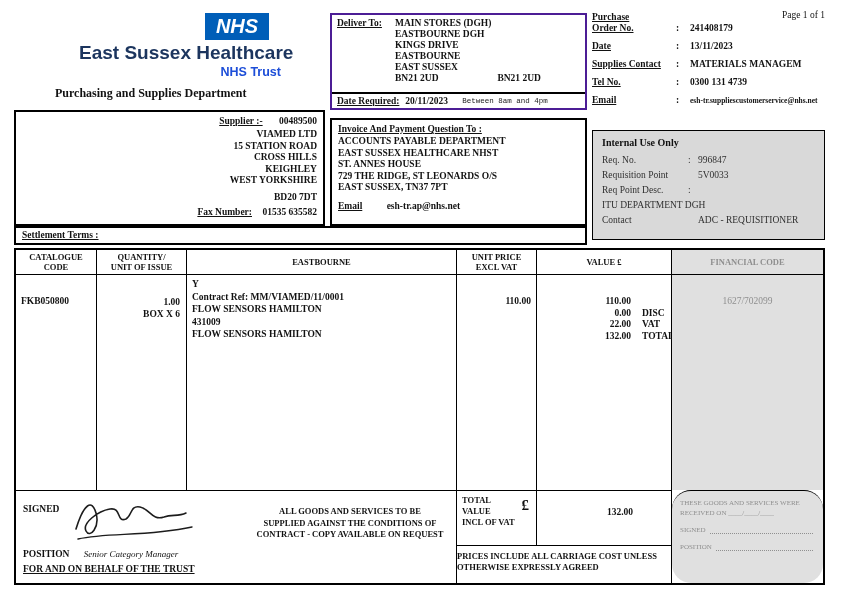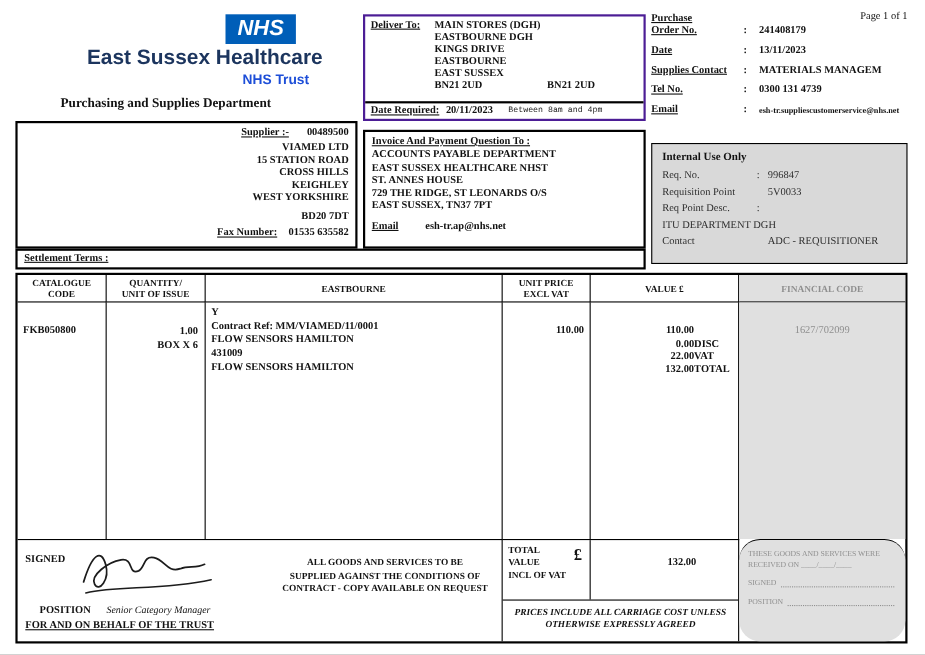--- a/index.html
+++ b/index.html
@@ -76,40 +76,40 @@
         line-height:10px; padding:1px; }
   .th-fin { border-right:none; background:#e0e0e0; color:#8f8f8f; }
   .td { border-right:1.5px solid #000; }
   .b-cat { padding:21px 2px 0 5px; }
   .b-qty { padding:21px 6px 0 0; text-align:right; line-height:12px; }
   .b-desc { padding:3px 4px 0 5px; line-height:12.5px; }
   .b-price { padding:21px 5px 0 0; text-align:right; }
   .b-val { padding:21px 2px 0 0; }
   .vrow { display:flex; line-height:11.5px; }
   .vamt { flex:1; text-align:right; }
-  .vlab { width:38px; flex:none; padding-left:0; }
+  .vlab { width:38px; flex:none; padding-left:11px; }
   .b-fin { border-right:none; background:#e0e0e0; color:#8f8f8f; font-weight:normal;
            padding-top:21px; text-align:center; }
 
   .f-left { grid-column:1/4; border-top:1.5px solid #000; border-right:1.5px solid #000; position:relative; }
   .f-signed { position:absolute; left:7px; top:13px; }
   .f-signature { position:absolute; left:52px; top:0; }
-  .f-pos { position:absolute; left:20px; top:58px; }
+  .f-pos { position:absolute; left:7px; top:58px; }
   .f-pos-val { margin-left:12px; font-weight:normal; font-style:italic; font-size:9px; }
   .f-behalf { position:absolute; left:7px; top:73px; text-decoration:underline; font-size:9.5px; }
   .f-cond { position:absolute; left:228px; top:15px; width:212px; text-align:center;
             font-size:8.5px; line-height:11.5px; }
   .f-mid { grid-column:4/6; border-top:1.5px solid #000; border-right:1.5px solid #000;
            display:flex; flex-direction:column; }
   .f-mid-top { display:flex; height:55px; flex:none; border-bottom:1.5px solid #000; }
   .f-total { width:80px; flex:none; border-right:1.5px solid #000; position:relative;
              padding:4px 5px; font-size:8.5px; line-height:11px; }
   .f-pound { position:absolute; right:7px; top:9px; font-size:15px; }
   .f-value { flex:1; text-align:right; padding:16px 38px 0 0; }
-  .f-mid-bottom { flex:1; text-align:center; font-size:8.5px; line-height:11px; padding-top:5px;font-style:italic; }
+  .f-mid-bottom { flex:1; text-align:left; font-size:8.5px; line-height:11px; padding-top:5px; }
   .f-fin { grid-column:6/7; border-top:1.5px solid #000; background:#e0e0e0; color:#8f8f8f;
            font-weight:normal; font-size:7px; line-height:10px; padding:7px 8px;border-radius:19px; }
   .rc-row { display:flex; margin-top:7px; }
   .rc-dots { flex:1; border-bottom:1px dotted #909090; margin:0 2px 1px 4px; }
 </style>
 </head>
 <body>
 
 <div class="page">
 

